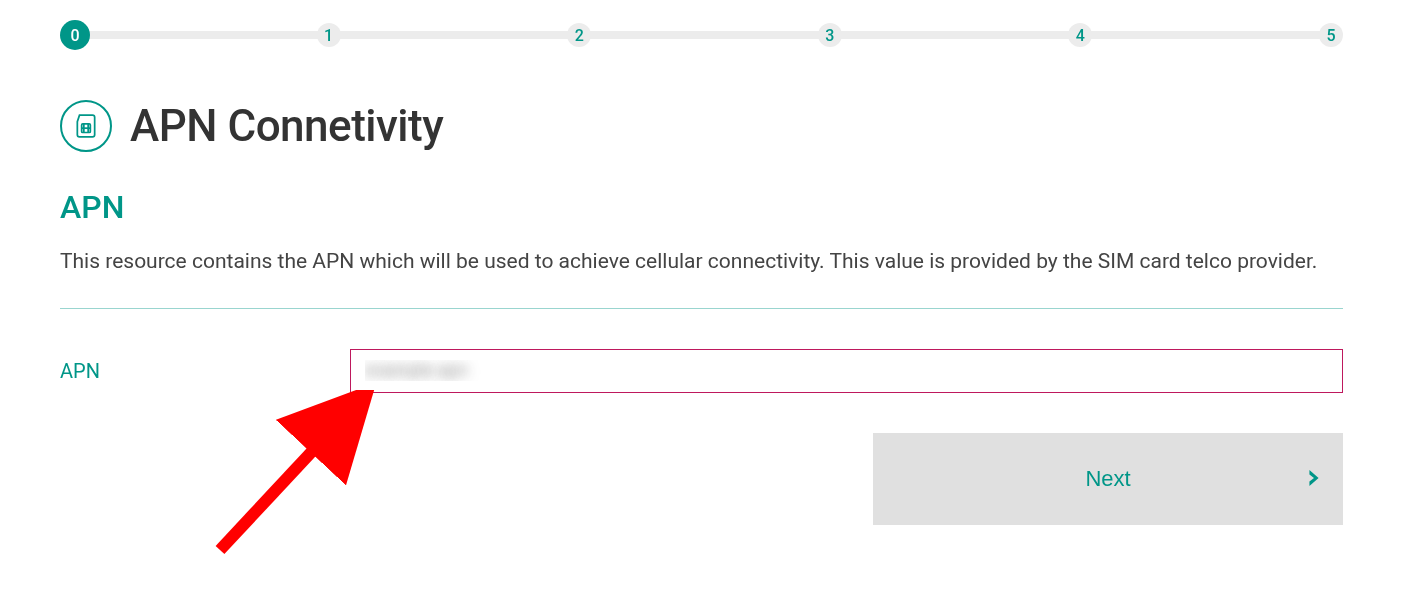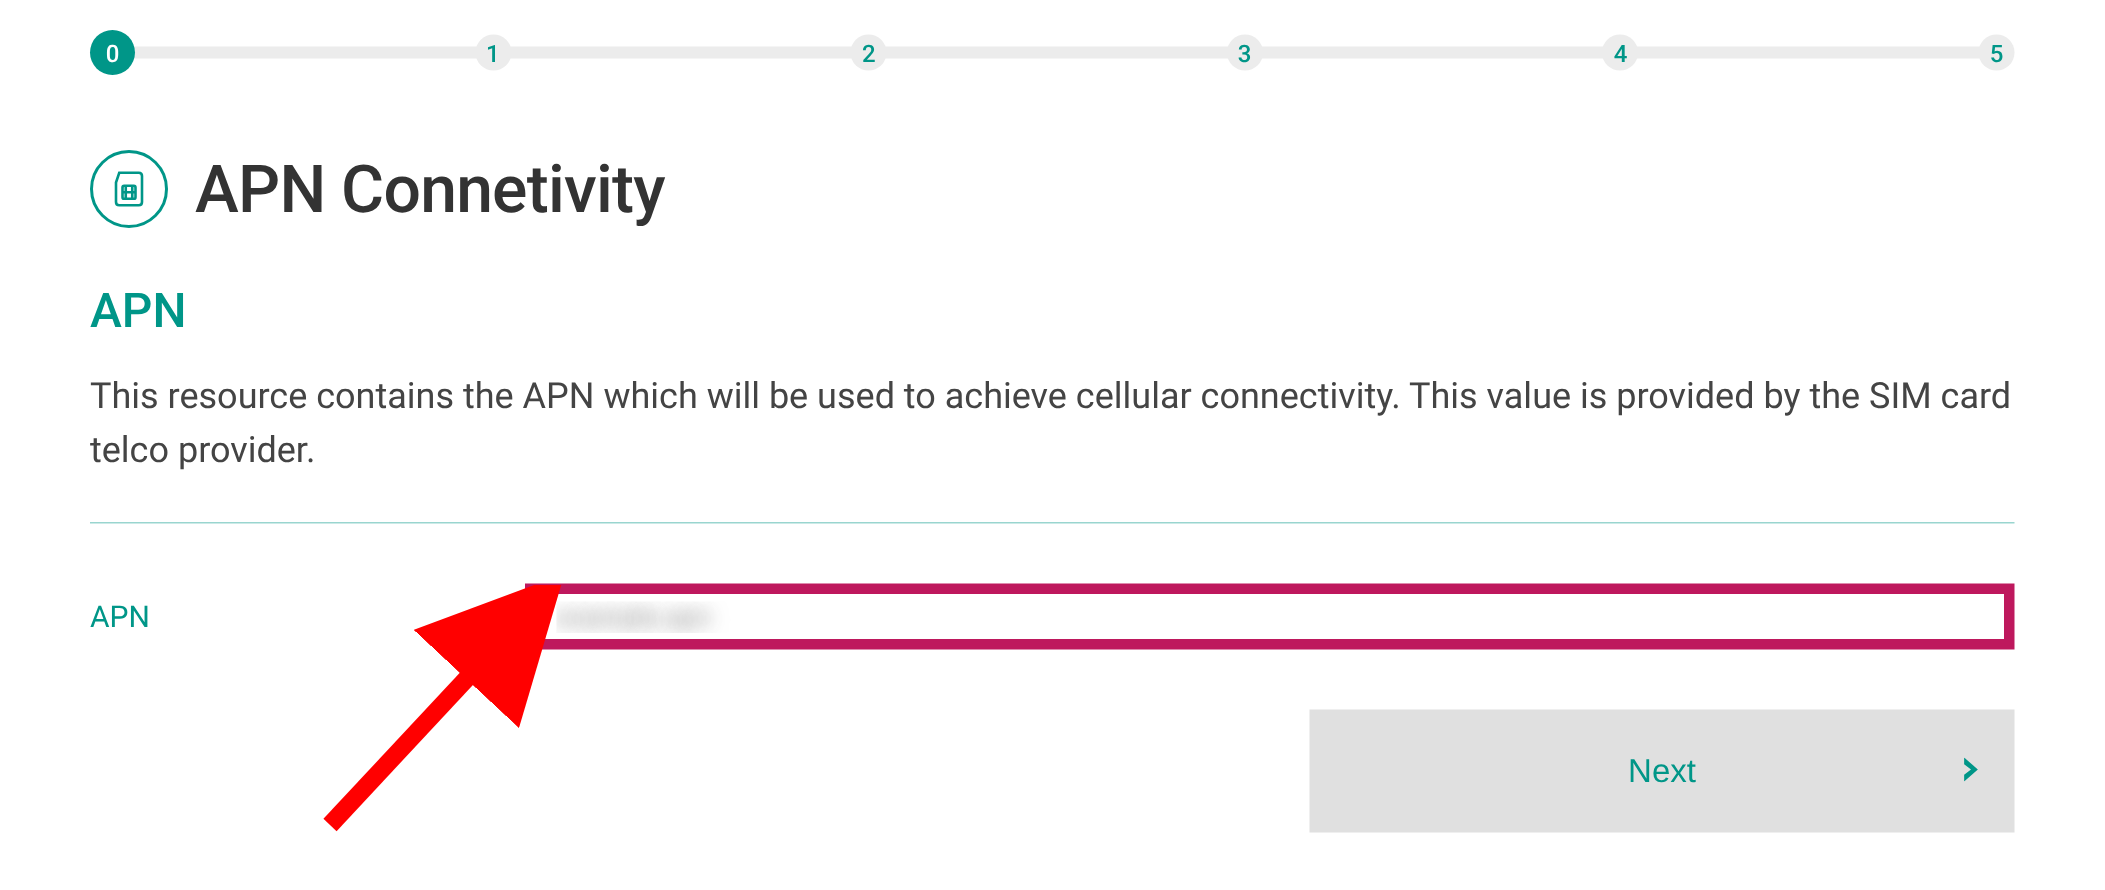--- a/index.html
+++ b/index.html
@@ -11,32 +11,32 @@
     .step-track { position: absolute; left: 12px; right: 12px; top: 50%; height: 8px; transform: translateY(-50%); background: #ececec; border-radius: 4px; z-index: 0; }
     .step-node { position: relative; z-index: 1; width: 24px; height: 24px; border-radius: 50%; display: flex; align-items: center; justify-content: center; font-size: 16px; font-weight: 500; }
     .step-node.active { background: #009688; color: #ffffff; width: 30px; height: 30px; }
     .step-node.inactive { background: #ececec; color: #009688; }
 
     
     .title-row { display: flex; align-items: flex-end; gap: 18px; margin-bottom: 36px; }
     .title-icon-circle { width: 52px; height: 52px; border: 2px solid #009688; border-radius: 50%; display: flex; align-items: center; justify-content: center; color: #009688; flex-shrink: 0; }
     .page-title { font-size: 44px; font-weight: 500; color: #333333; letter-spacing: -0.5px; }
     .section-title { font-size: 32px; font-weight: 500; color: #009688; margin-bottom: 20px; }
-    .description { font-size: 24px; color: #444444; line-height: 1.5; margin-bottom: 30px; }
+    .description { font-size: 21px; color: #444444; line-height: 1.5; margin-bottom: 30px; }
     hr.divider { border: none; border-top: 1px solid #009688; margin-bottom: 40px; opacity: 0.4; }
 
     
     .form-row { display: flex; align-items: center; margin-bottom: 40px; }
     .form-label { width: 290px; color: #009688; font-size: 20px; }
-    .form-input { flex: 1; height: 44px; border: 7px solid #be185d; padding: 0 14px; font-size: 18px; color: #555; outline: none; }
+    .form-input { flex: 1; height: 44px; border: 1px solid #be185d; padding: 0 14px; font-size: 18px; color: #555; outline: none; }
     .form-input.blurred { color: transparent; text-shadow: 0 0 12px rgba(120,120,120,0.9); }
 
     
     .btn-row { display: flex; justify-content: flex-end; }
-    .btn-next { width: 470px; height: 82px; background: #e0e0e0; border: none; display: flex; align-items: center; justify-content: center; position: relative; cursor: pointer; color: #009688; font-size: 22px; }
+    .btn-next { width: 470px; height: 92px; background: #e0e0e0; border: none; display: flex; align-items: center; justify-content: center; position: relative; cursor: pointer; color: #009688; font-size: 22px; }
     .btn-next .chevron { position: absolute; right: 22px; top: 50%; transform: translateY(-50%); }
 
     
     .arrow-annotation { position: absolute; left: 210px; top: 390px; pointer-events: none; }
   </style>
 </head>
 <body>
 
 <div class="container">
 

